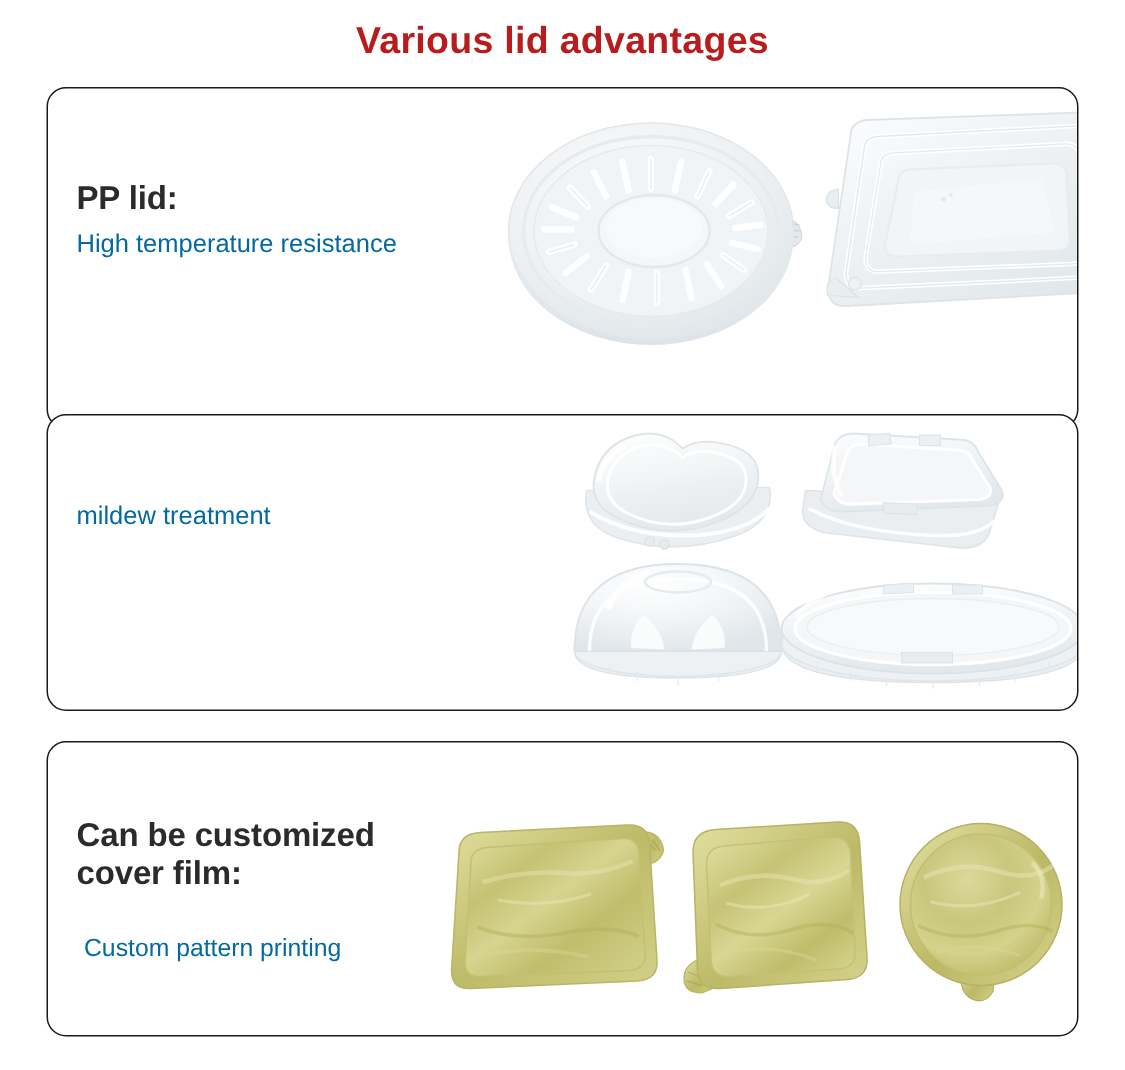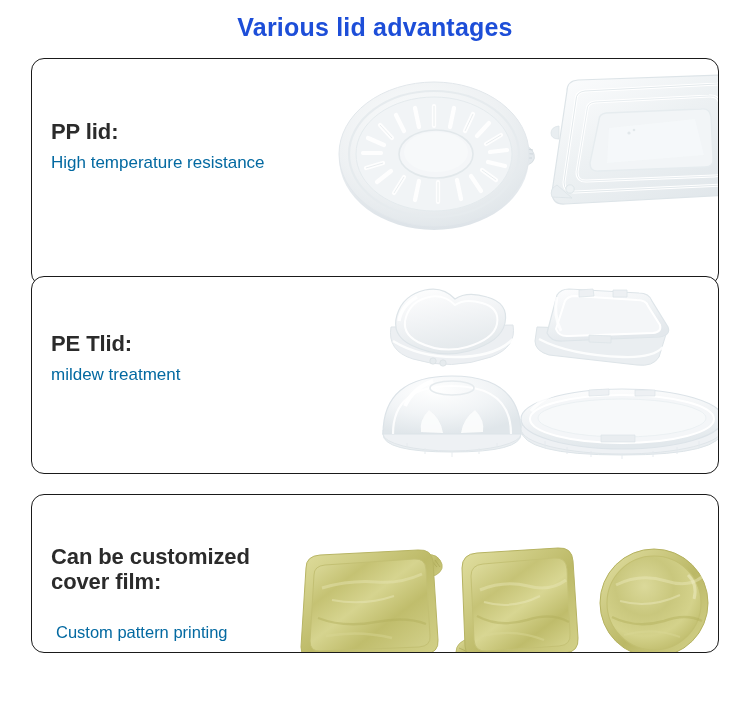--- a/index.html
+++ b/index.html
@@ -15,40 +15,40 @@
     overflow: hidden;
     position: relative;
   }
 
   
   .page-title {
     width: 750px;
     text-align: center;
     font-size: 25px;
     font-weight: bold;
-    color: #1d4ed8;
+    color: #b91c1c;
     letter-spacing: 0.2px;
     padding-top: 11px;
     line-height: 32px;
   }
 
   
   .card {
     position: absolute;
     left: 31px;
     width: 688px;
     border: 1.5px solid #1a1a1a;
     border-radius: 13px;
     box-sizing: border-box;
     background: #ffffff;
     overflow: hidden;
   }
   #card-pp  { top: 58px;  height: 228px; }
   #card-pe  { top: 276px; height: 198px; }
-  #card-film{ top: 494px; height: 159px; }
+  #card-film{ top: 494px; height: 197px; }
 
   .card-text {
     position: absolute;
     left: 19px;
     width: 300px;
   }
   .card-heading {
     font-size: 22px;
     font-weight: bold;
     color: #2b2b2b;
@@ -183,21 +183,20 @@
         <path d="M20 112 q-8 4 -5 12 l20 1 z" fill="#e9eef1" stroke="#dce3e7" stroke-width="0.8"></path>
       </svg>
     </div>
 
   </div>
 </div>
 
 <div class="card" id="card-pe">
 
   <div class="card-text" id="pe-text">
-    <p class="card-heading">PE Tlid:</p>
     <p class="card-desc">mildew treatment</p>
   </div>
 
   <div class="art">
 
     <div class="shape" style="left:45px; top:8px;">
       <svg width="160" height="90" viewBox="0 0 160 90">
         <defs>
           <linearGradient id="heartG" x1="0" y1="0" x2="0.3" y2="1">
             <stop offset="0%" stop-color="#ffffff"></stop>

